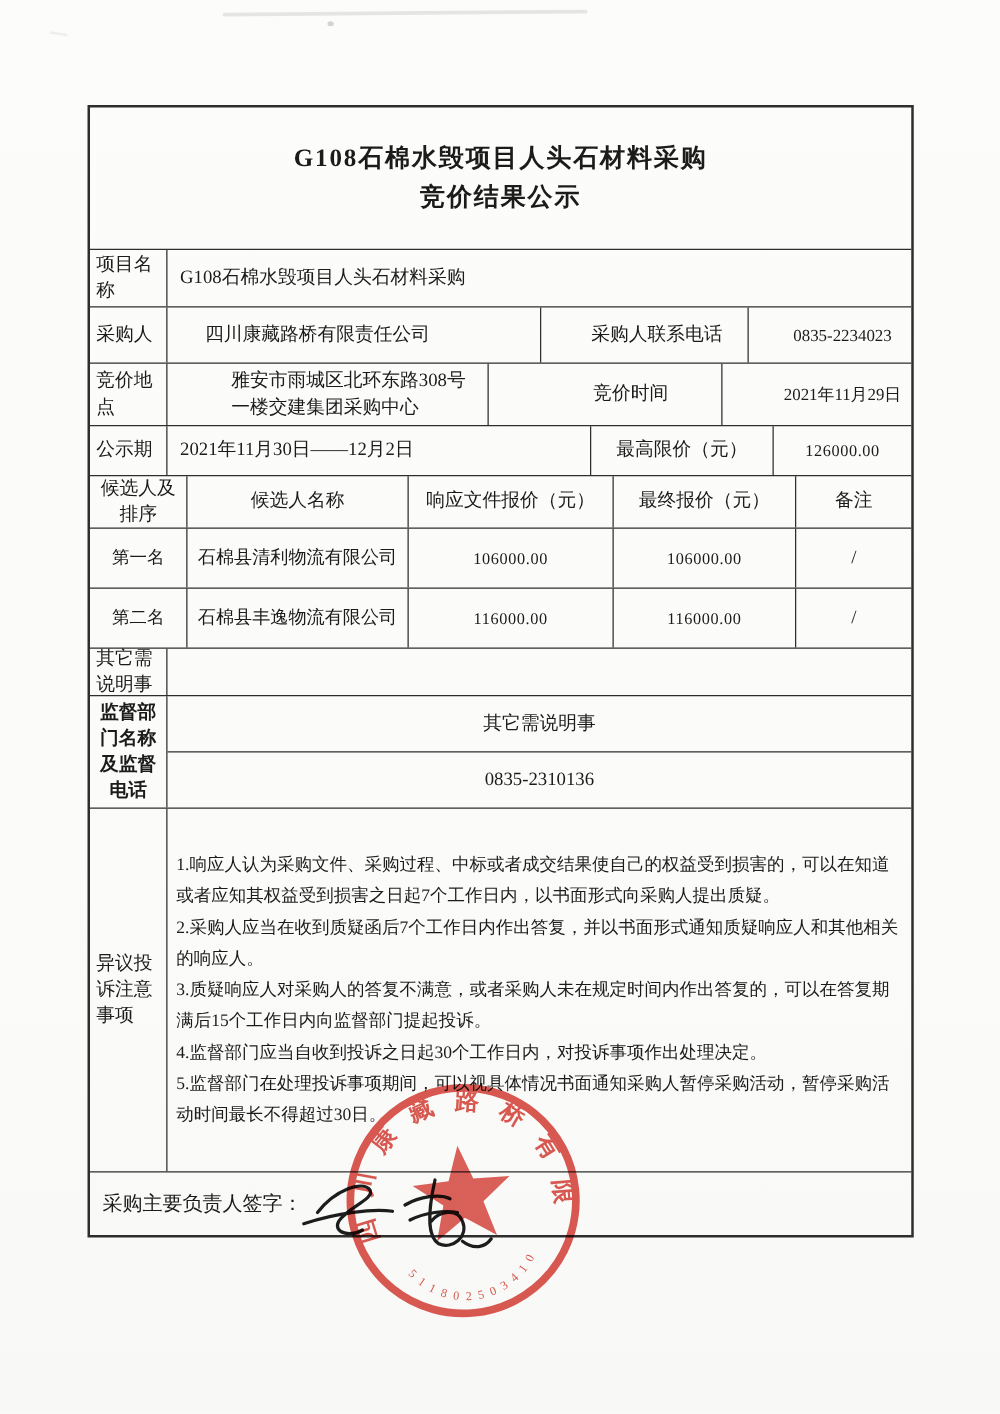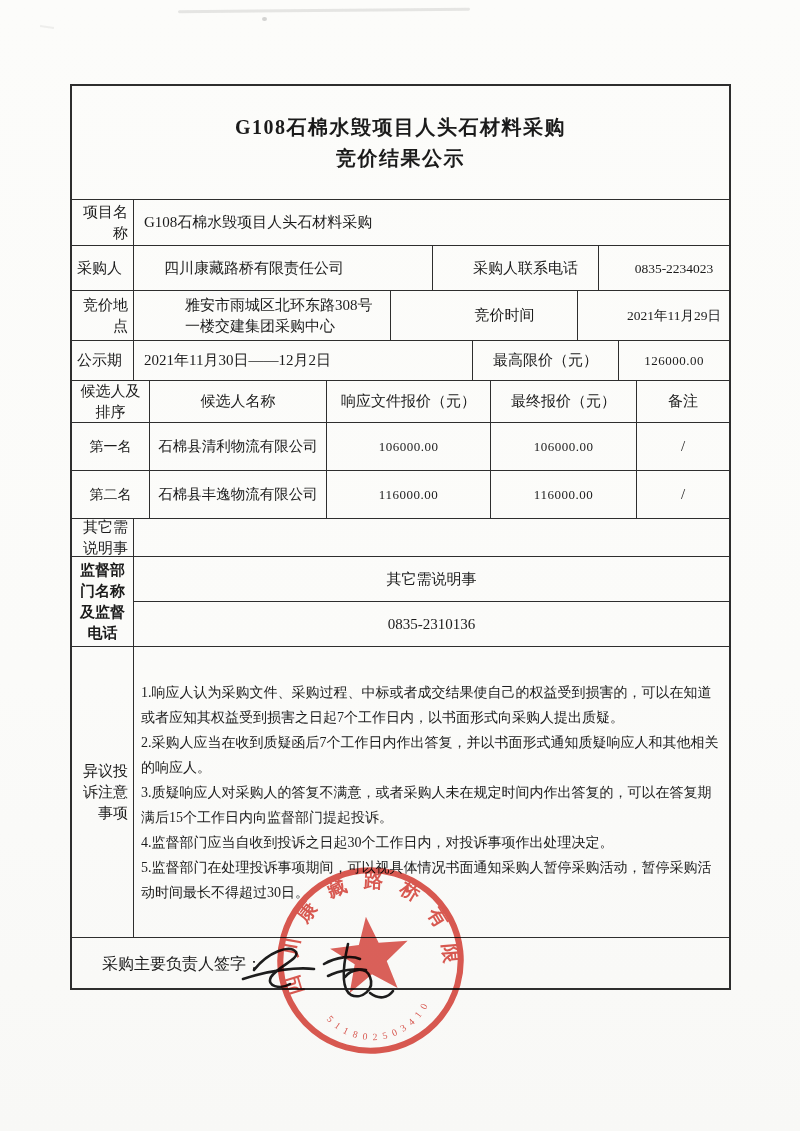--- a/index.html
+++ b/index.html
@@ -36,41 +36,41 @@
   .cell:last-child{border-right:none;}
 
   .h-title{height:114px;}
   .h46{height:46px;} .h45{height:45px;gap:20px;} .h50{height:50px;gap:41px;} .h40{height:40px;}
   .h42{height:42px;} .h48{height:48px;} .h38{height:38px;} .h90{height:90px;}
   .h-obj{height:291px;} .h-sign{height:50px;}
 
   .title-cell{width:100%;flex-direction:column;justify-content:center;border-right:none;}
   .title-line{font-size:20px;font-weight:bold;letter-spacing:1.5px;line-height:31px;text-align:center;}
 
-  .c-label{width:62px;padding:2px 5px;text-align:right;}
+  .c-label{width:62px;padding:2px 5px;}
   .c-label-center{width:62px;padding:2px 5px;justify-content:center;text-align:center;font-weight:bold;}
   .c-main{flex:1;padding:2px 10px;}
   .c-k{width:146px;justify-content:center;text-align:center;}
   .c-v{width:110px;justify-content:center;text-align:center;font-size:13.5px;}
   .num{font-size:13px;letter-spacing:.5px;}
 
   .c-rank{width:78px;justify-content:center;text-align:center;padding:2px 3px;}
   .c-name{width:177px;justify-content:center;text-align:center;}
   .c-p1{width:164px;justify-content:center;text-align:center;}
   .c-p2{width:146px;justify-content:center;text-align:center;}
   .c-note{flex:1;justify-content:center;text-align:center;}
 
   .sup-stack{flex:1;display:flex;flex-direction:column;border-right:none;padding:0;align-items:stretch;}
   .sup-cell{flex:1;display:flex;align-items:center;justify-content:center;font-size:15px;box-sizing:border-box;}
   .sup-cell:first-child{border-bottom:1.6px solid #2e2e2e;}
 
   .obj-content{flex:1;flex-direction:column;justify-content:center;align-items:flex-start;font-size:14px;line-height:25px;padding:6px 8px 6px 7px;}
   .obj-line{text-align:left;}
 
-  .sign-cell{width:100%;border-right:none;padding-left:30px;font-size:16px;position:relative;overflow:visible;text-align:center;}
+  .sign-cell{width:100%;border-right:none;padding-left:10px;font-size:16px;position:relative;overflow:visible;text-align:center;}
 
   .stamp{position:absolute;left:268px;top:858px;width:205px;height:205px;opacity:.82;mix-blend-mode:multiply;transform:rotate(-6deg);pointer-events:none;}
   .handwriting{position:absolute;left:238px;top:932px;width:175px;height:80px;pointer-events:none;}
 </style>
 </head>
 <body>
 
 <div class="page">
   <div class="speck-a"></div>
   <div class="speck-b"></div>

